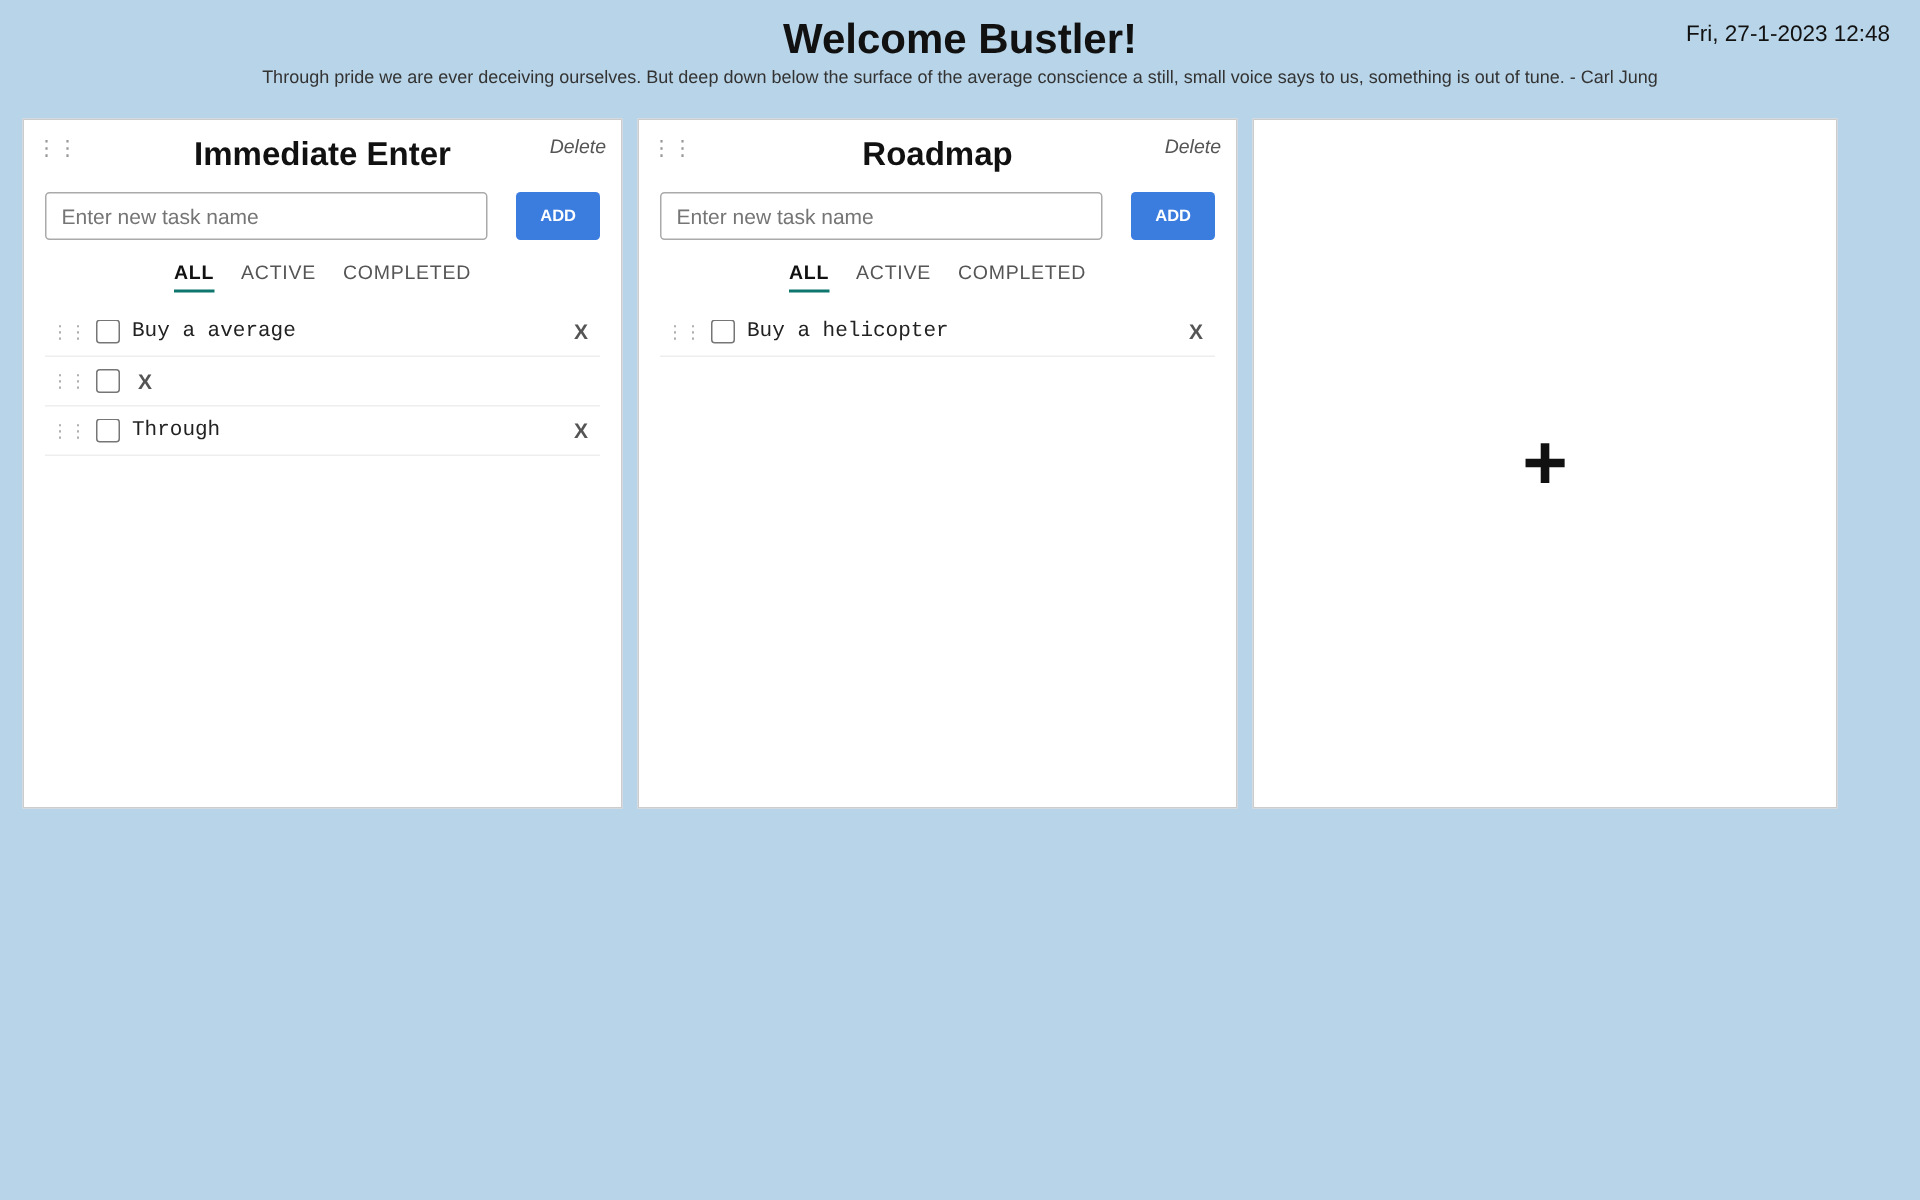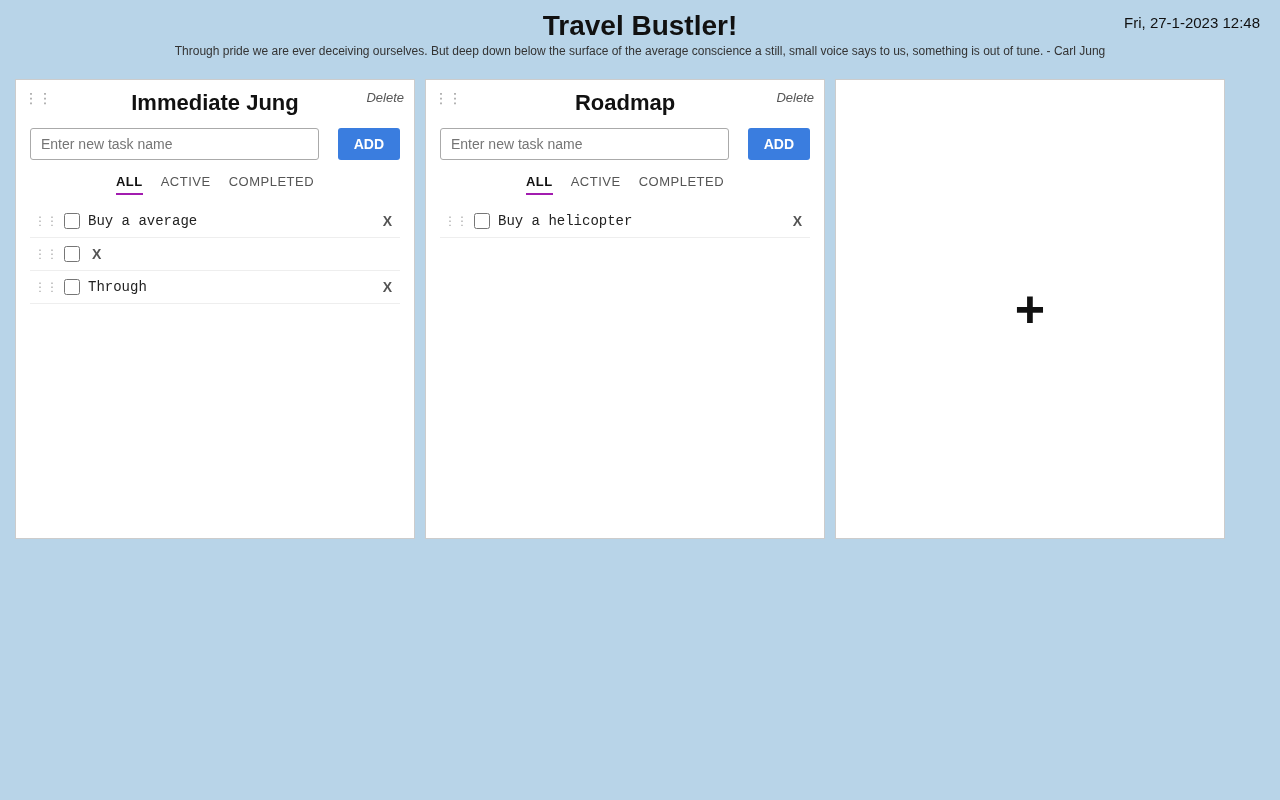--- a/index.html
+++ b/index.html
@@ -125,21 +125,21 @@
       border-radius: 3px;
       font-size: 14px;
       color: #999;
     }
 
     .add-btn {
       background: #3a7ddf;
       color: white;
       border: none;
       padding: 7px 16px;
-      font-size: 14px;
+      font-size: 11px;
       font-weight: bold;
       border-radius: 3px;
       cursor: pointer;
     }
 
     
     .tabs {
       display: flex;
       gap: 18px;
       justify-content: center;
@@ -150,21 +150,21 @@
       font-size: 13px;
       color: #555;
       cursor: pointer;
       padding-bottom: 4px;
       letter-spacing: 0.5px;
     }
 
     .tab.active {
       color: #111;
       font-weight: bold;
-      border-bottom: 2px solid #a21caf;
+      border-bottom: 2px solid #0f766e;
     }
 
     
     .task-list {
       display: flex;
       flex-direction: column;
       gap: 0;
     }
 
     .task-item {
@@ -203,31 +203,31 @@
       font-size: 14px;
       cursor: pointer;
       font-weight: bold;
       padding: 0 4px;
     }
   </style>
 </head>
 <body>
 
 <div class="header">
-  <div class="header-title">Travel Bustler!</div>
+  <div class="header-title">Welcome Bustler!</div>
   <div class="header-quote">Through pride we are ever deceiving ourselves. But deep down below the surface of the average conscience a still, small voice says to us, something is out of tune. - Carl Jung</div>
   <div class="header-datetime">Fri, 27-1-2023 12:48</div>
 </div>
 
 <div class="main-area">
 
 <div class="card">
       <span class="drag-handle">⋮⋮</span>
       <button class="delete-btn">Delete</button>
-      <div class="card-title">Immediate Jung</div>
+      <div class="card-title">Immediate Enter</div>
       <div class="input-row">
         <input type="text" class="task-input" placeholder="Enter new task name" style="">
         <button class="add-btn">ADD</button>
       </div>
       <div class="tabs">
         <span class="tab active">ALL</span>
         <span class="tab">ACTIVE</span>
         <span class="tab">COMPLETED</span>
       </div>
       <div class="task-list">

